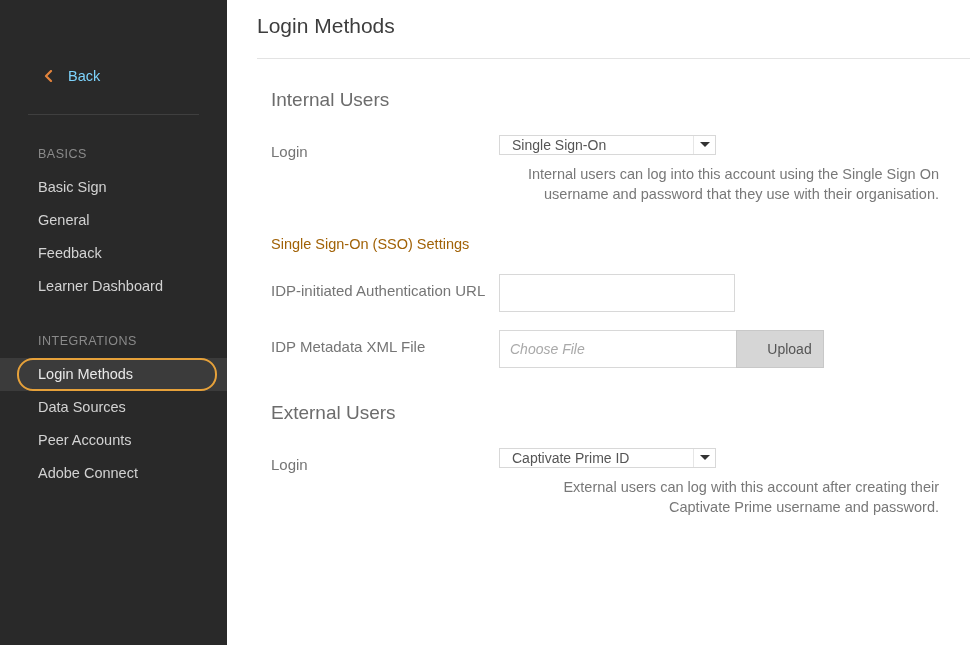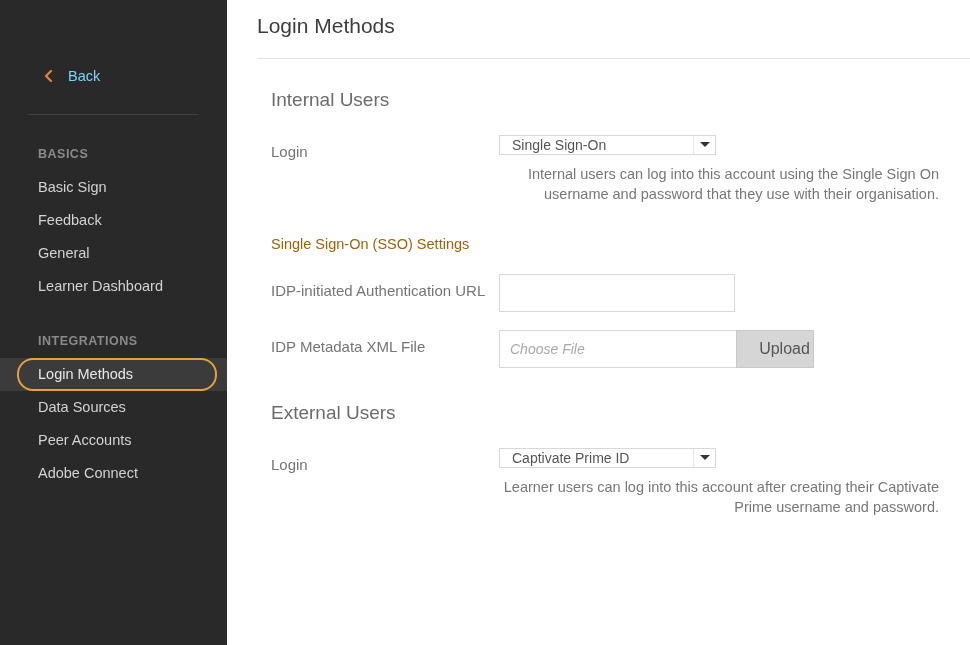--- a/index.html
+++ b/index.html
@@ -40,21 +40,21 @@
   font-size: 14.5px;
   color: #7dd3fc;
 }
 .divider {
   height: 1px;
   background: #3f3f3f;
   margin: 12px 28px 0 28px;
 }
 .section-heading {
   font-size: 12.5px;
-  font-weight: 700;
+  font-weight: 400;
   letter-spacing: 0.5px;
   color: #8a8a8a;
   padding: 32px 0 10px 38px;
 }
 .nav-item {
   font-size: 14.5px;
   color: #d2d2d2;
   padding: 7px 0 7px 38px;
   cursor: pointer;
   line-height: 1.3;
@@ -169,25 +169,25 @@
   border: 1px solid #d8d8d8;
   padding: 0 10px;
   font-size: 14px;
   font-style: italic;
   color: #a9a9a9;
   background: #fff;
 }
 .file-input::placeholder { color: #a9a9a9; font-style: italic; }
 .upload-btn {
   height: 38px;
-  width: 78px;
+  width: 88px;
   border: 1px solid #c8c8c8;
   background: #d6d6d6;
   color: #555;
-  font-size: 16px;
+  font-size: 14px;
   cursor: pointer;
   margin-left: -1px;
   padding-left: 19px;
 }
 .ext-section { margin-top: 34px; }
 </style>
 </head>
 <body>
 
 <nav class="sidebar">
@@ -196,22 +196,22 @@
       <svg width="10" height="12" viewBox="0 0 10 12" fill="none">
           <path d="M7 1 L2 6 L7 11" stroke-width="2.2" stroke-linecap="round" stroke-linejoin="round"></path>
         </svg>
     </span>
     <span class="back-label">Back</span>
   </div>
   <div class="divider"></div>
 
   <div class="section-heading">BASICS</div>
   <div class="nav-item">Basic Sign</div>
+  <div class="nav-item">General</div>
   <div class="nav-item">Feedback</div>
-  <div class="nav-item">General</div>
   <div class="nav-item">Learner Dashboard</div>
 
   <div class="section-heading">INTEGRATIONS</div>
   <div class="nav-item active">Login Methods</div>
   <div class="nav-item">Data Sources</div>
   <div class="nav-item">Peer Accounts</div>
   <div class="nav-item">Adobe Connect</div>
 </nav>
 
 <main class="main">
@@ -265,18 +265,18 @@
           <div class="select-wrap">
             <select>
               <option>Captivate Prime ID</option>
             </select>
             <span class="arrow">
               <svg width="12" height="8" viewBox="0 0 12 8">
                   <path d="M1 1 L6 6 L11 1 Z"></path>
                 </svg>
             </span>
           </div>
-          <p class="help-text">Learner users can log into this account after creating their Captivate Prime username and password.</p>
+          <p class="help-text">External users can log with this account after creating their Captivate Prime username and password.</p>
         </div>
       </div>
     </div>
   </div>
 </main>
 
 </body></html>

